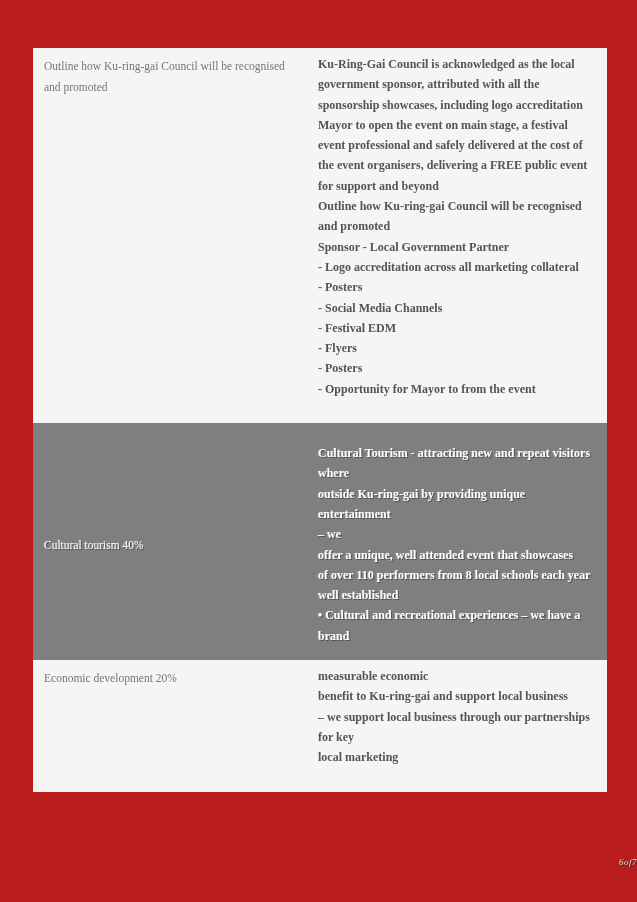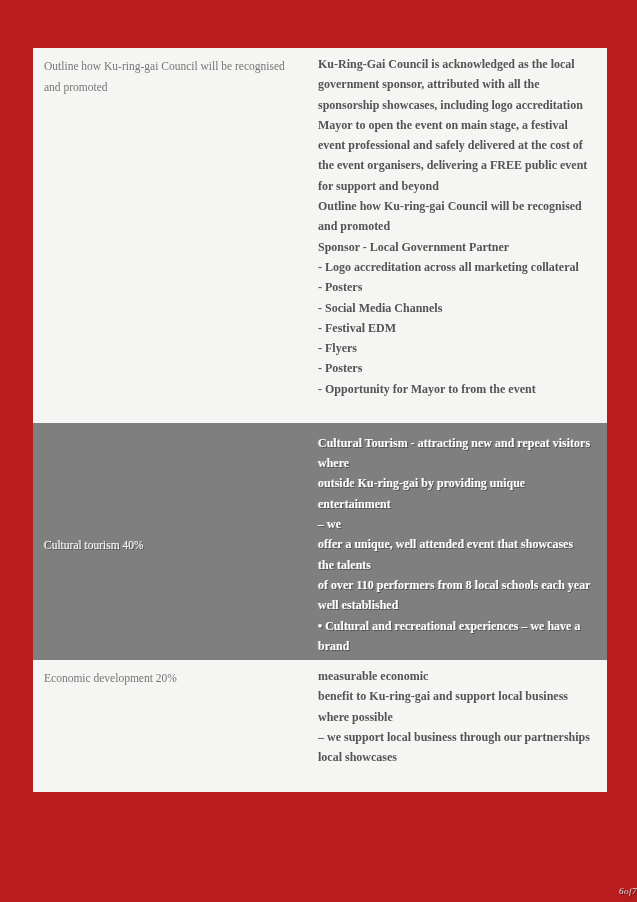--- a/index.html
+++ b/index.html
@@ -53,21 +53,21 @@
     background: #7f7f7f;
   }
   .row.selected .cell-label,
   .row.selected .cell-content {
     color: #ffffff;
     text-shadow: 1px 1px 0 rgba(40,40,40,0.55), -1px 0 0 rgba(255,255,255,0.25);
   }
   .line { white-space: pre-wrap; }
   .footer-note {
     position: absolute;
-    top: 886px;
+    top: 857px;
     right: 31px;
     font-size: 9px;
     font-style: italic;
     color: #e2e2e2;
     text-shadow: 1px 1px 0 rgba(30,30,30,0.8);
     letter-spacing: 0.5px;
   }
 </style>
 </head>
 <body>
@@ -100,36 +100,35 @@
     </div>
 
     <div class="row row-2 selected">
       <div class="cell-label">Cultural tourism 40%</div>
       <div class="cell-content">
           <div class="line">Cultural Tourism - attracting new and repeat visitors</div>
           <div class="line">where</div>
           <div class="line">outside Ku-ring-gai by providing unique entertainment</div>
           <div class="line">– we</div>
           <div class="line">offer a unique, well attended event that showcases</div>
-          <div class="line">the talents</div>
           <div class="line">of over 110 performers from 8 local schools each year</div>
           <div class="line">well established</div>
           <div class="line">• Cultural and recreational experiences – we have a</div>
           <div class="line">brand</div>
         </div>
     </div>
 
     <div class="row row-3">
       <div class="cell-label">Economic development 20%</div>
       <div class="cell-content">
           <div class="line">measurable economic</div>
           <div class="line">benefit to Ku-ring-gai and support local business</div>
-          <div class="line">where possible</div>
           <div class="line">– we support local business through our partnerships</div>
-          <div class="line">local showcases</div>
+          <div class="line">for key</div>
+          <div class="line">local marketing</div>
         </div>
     </div>
 
   </div>
 
   <div class="footer-note">6of7</div>
 
 </div>
 
 </body></html>

